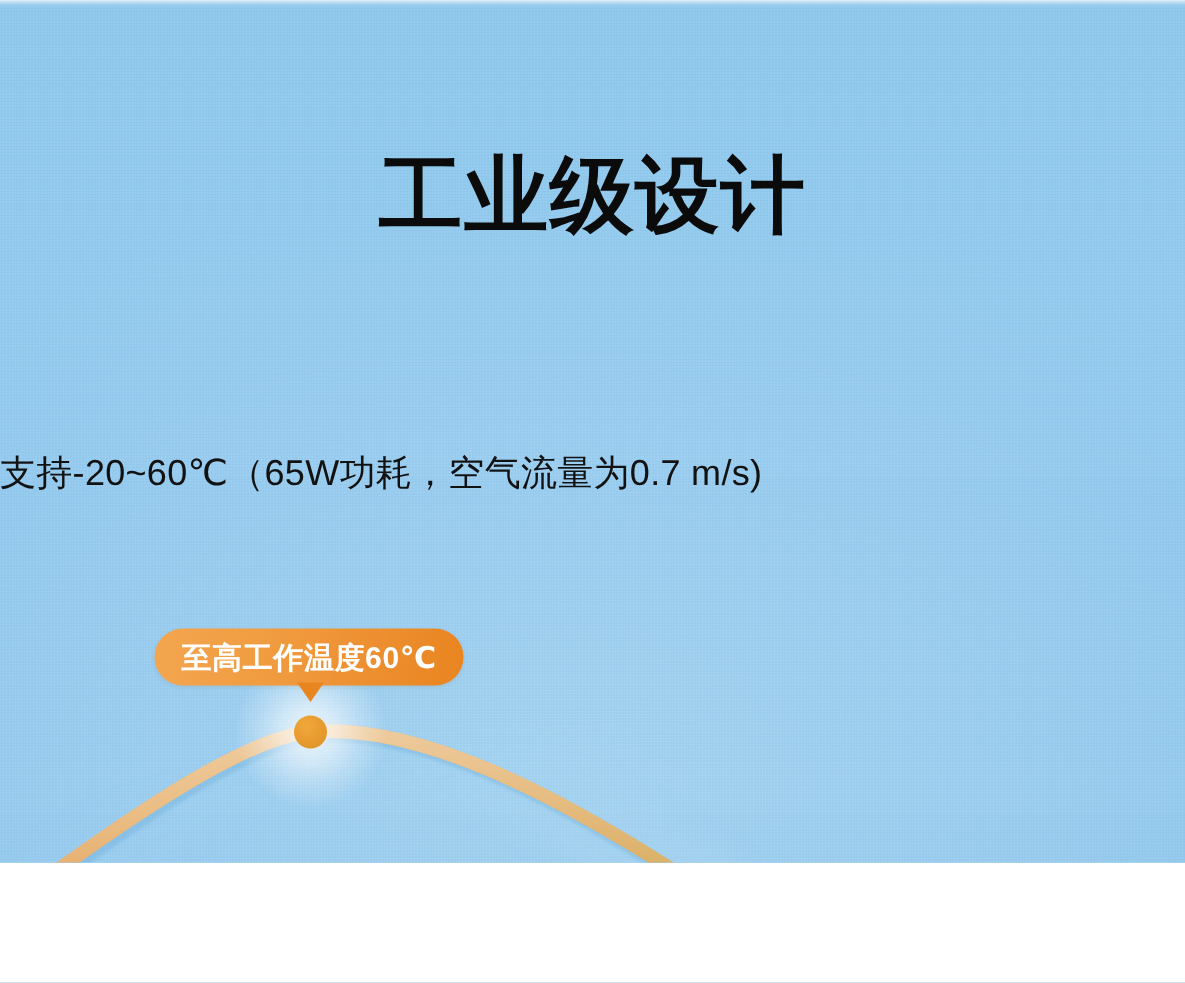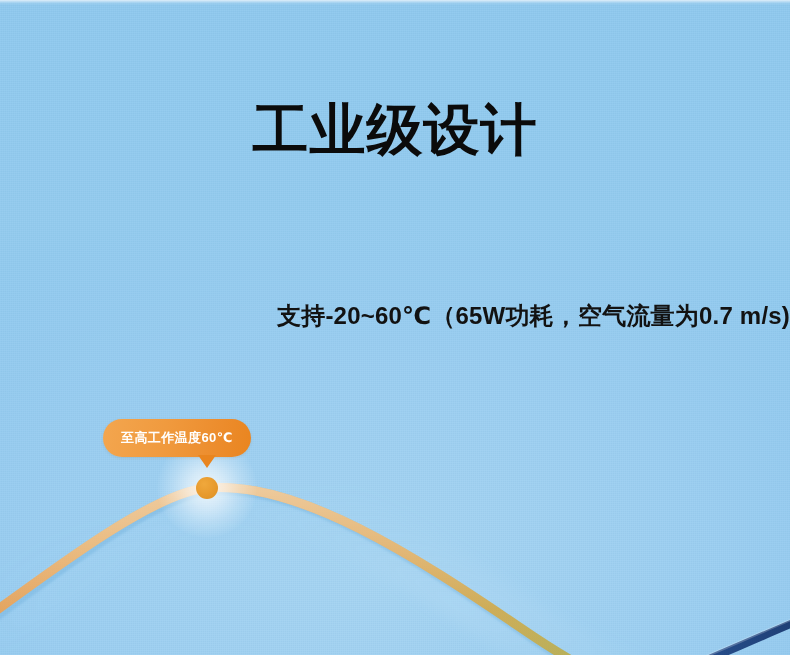--- a/index.html
+++ b/index.html
@@ -9,21 +9,21 @@
   body {
     width: 790px;
     height: 655px;
     overflow: hidden;
     font-family: "Liberation Sans", "DejaVu Sans", sans-serif;
   }
 
   #poster {
     position: relative;
     width: 790px;
-    height: 655px;
+    height: 575px;
     overflow: hidden;
     background: #8FC9EF;
     background-image:
       radial-gradient(ellipse 900px 520px at 48% 88%, #A5D4F2 0%, #9ACEF1 38%, rgba(154,206,241,0) 72%),
       linear-gradient(180deg, #8EC8EE 0%, #92CBEF 34%, #8BC6EE 68%, #86C2EC 100%);
   }
 
   
   #noise {
     position: absolute;
@@ -57,23 +57,23 @@
     letter-spacing: 1px;
     white-space: nowrap;
   }
   .headline .l2 { letter-spacing: 0px; }
 
   .subtitle {
     position: absolute;
     left: 0;
     right: 0;
     top: 299px;
-    text-align: right;
+    text-align: left;
     color: #121212;
-    font-weight: 700;
+    font-weight: 400;
     font-size: 24px;
     line-height: 34px;
     letter-spacing: .2px;
     white-space: nowrap;
   }
 
   
   #curves {
     position: absolute;
     left: 0;
@@ -109,21 +109,21 @@
     left: 103px;
     top: 419px;
     height: 38px;
     padding: 0 18px;
     display: flex;
     align-items: center;
     justify-content: center;
     border-radius: 19px;
     background: linear-gradient(100deg, #F3A64F 0%, #F09A3E 42%, #EC8C2C 78%, #E9851F 100%);
     color: #FFFFFF;
-    font-size: 13px;
+    font-size: 20px;
     font-weight: 700;
     letter-spacing: .4px;
     white-space: nowrap;
     box-shadow: 0 1px 3px rgba(120,70,10,.12);
   }
   .badge-tail {
     position: absolute;
     left: 198px;
     top: 455px;
     width: 0;

